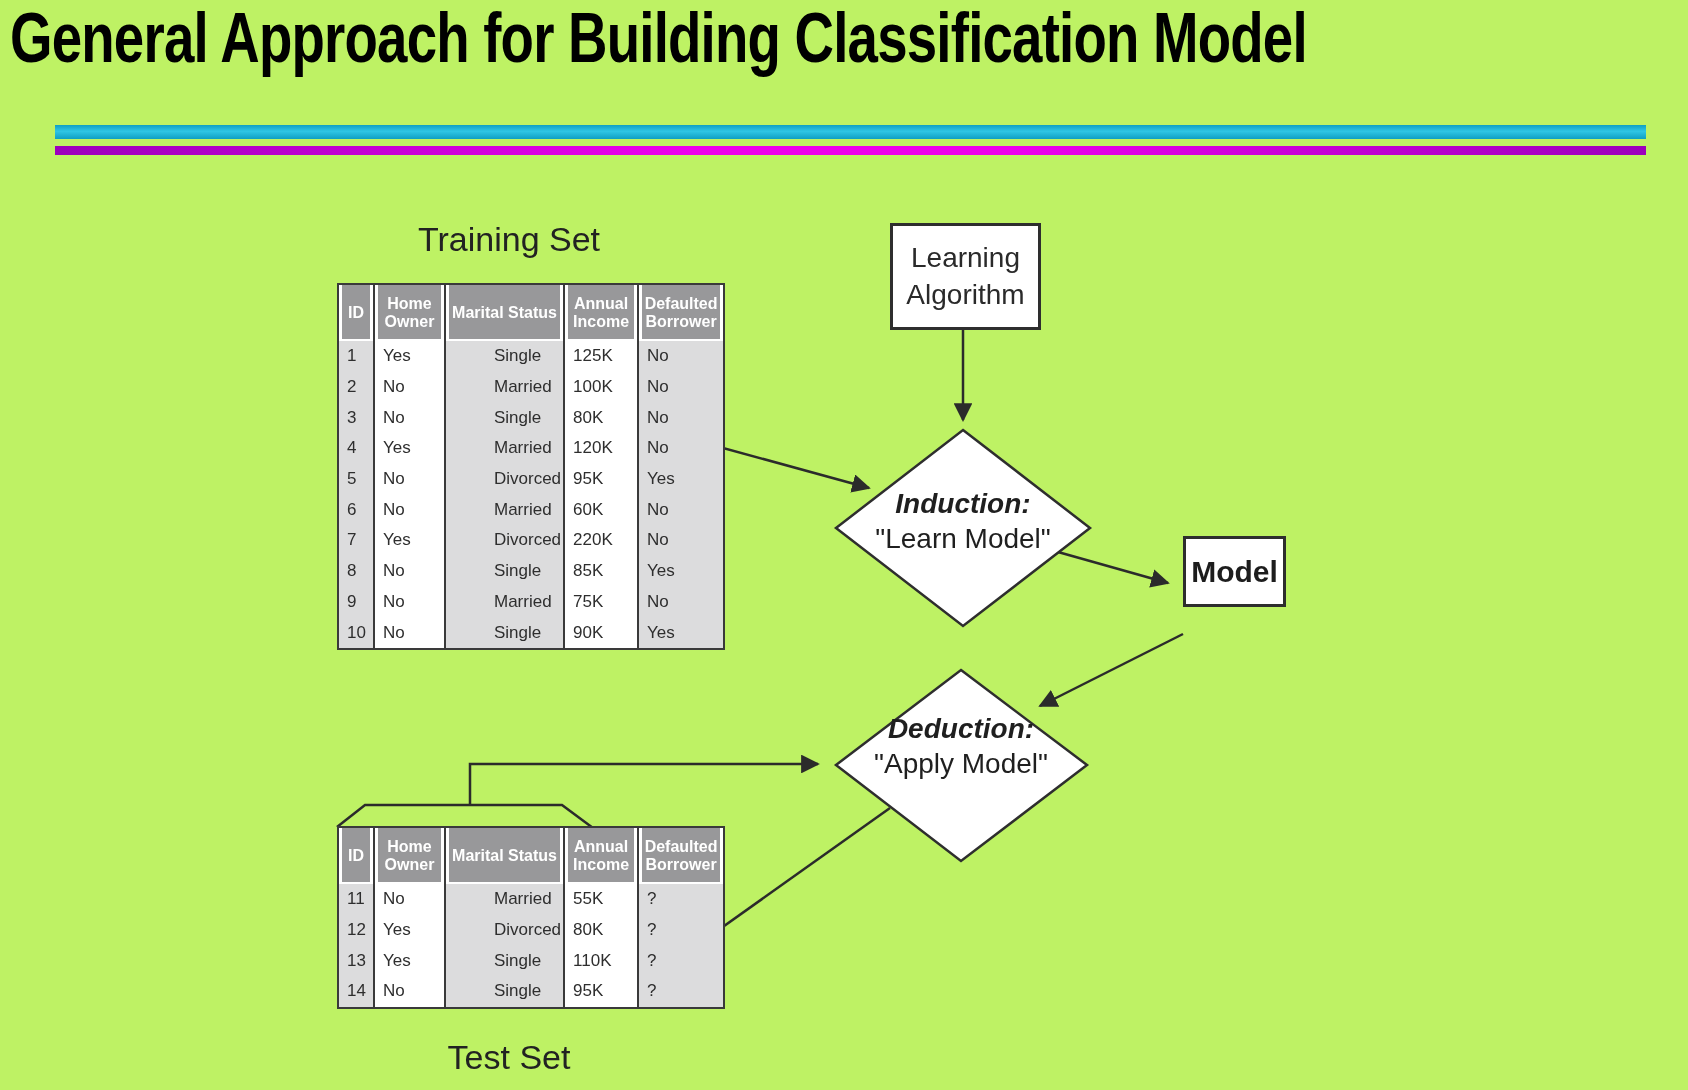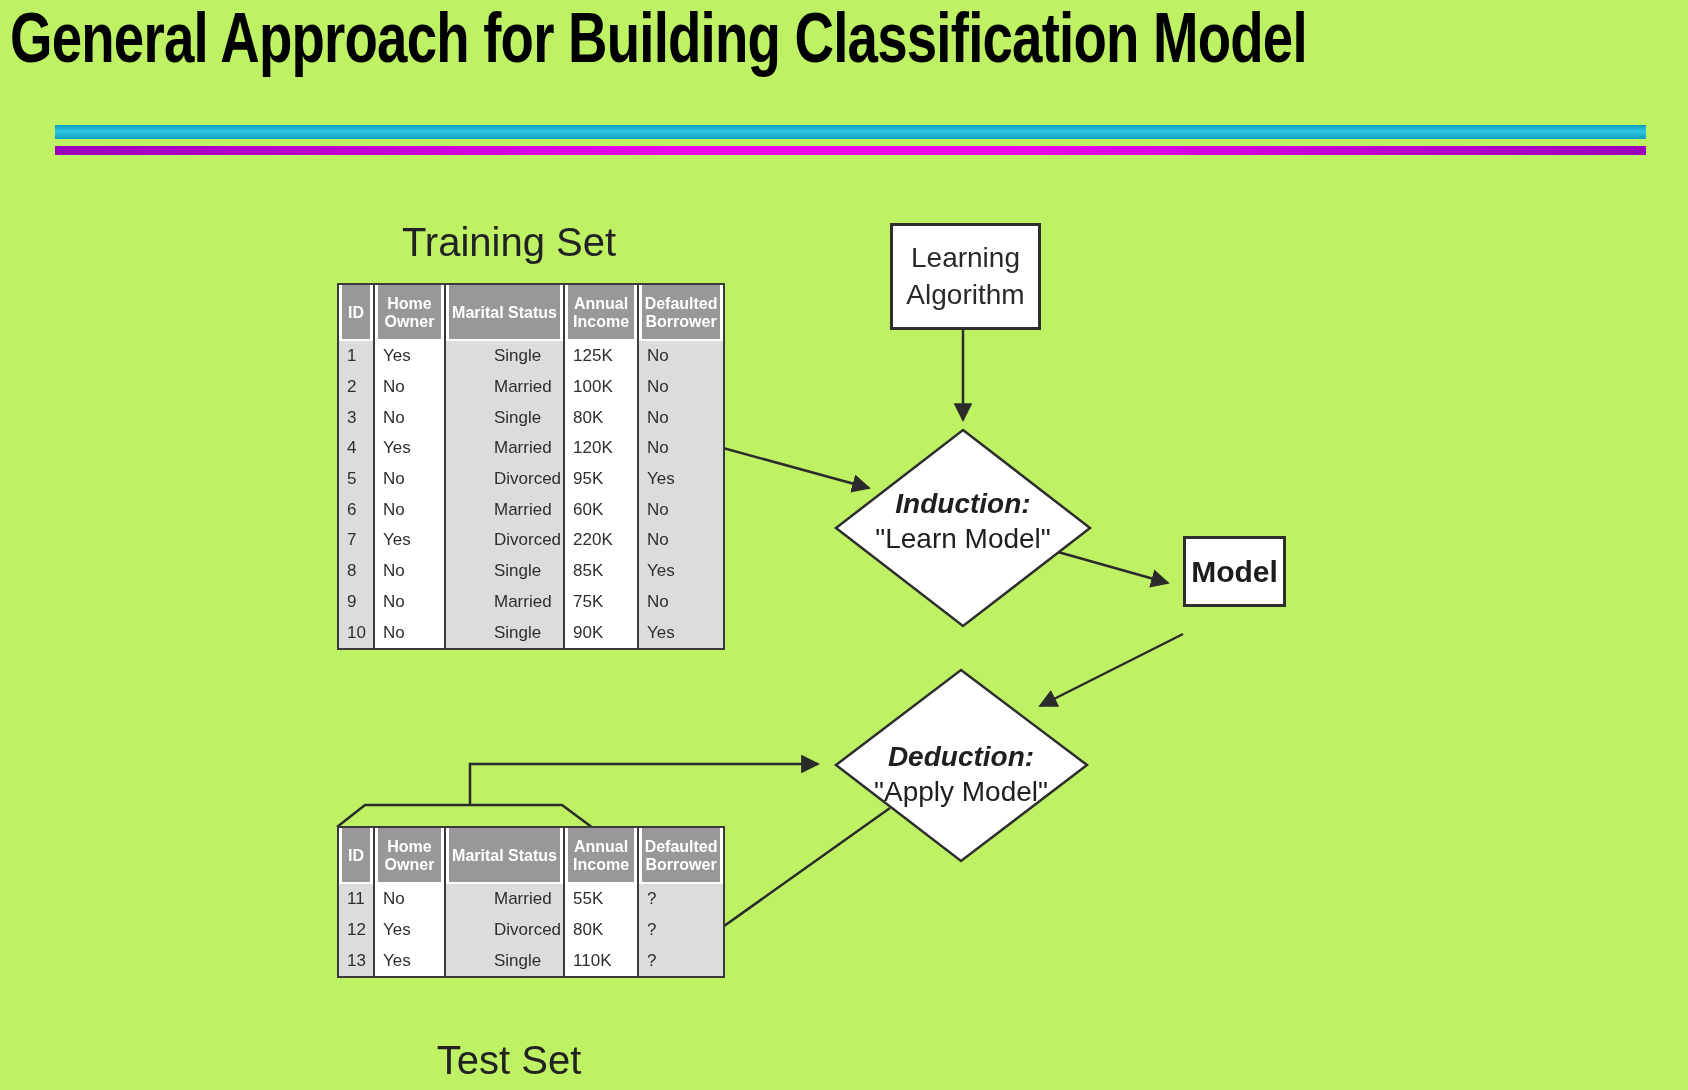--- a/index.html
+++ b/index.html
@@ -21,24 +21,24 @@
   .node-box{position:absolute;border:3px solid #2e2e2e;background:#fff;
             display:flex;align-items:center;justify-content:center;text-align:center;}
   .la-box{left:890px;top:223px;width:145px;height:101px;font-size:28px;line-height:1.3;color:#2a2a2a;}
   .model-box{left:1183px;top:536px;width:97px;height:65px;font-size:30px;font-weight:bold;color:#1d1d1d;}
 
   
   .diamond-label{position:absolute;width:260px;text-align:center;color:#1f1f1f;}
   .diamond-label .dl-top{font-size:28px;font-weight:bold;font-style:italic;line-height:1.2;}
   .diamond-label .dl-sub{font-size:28px;line-height:1.25;}
   .induction-label{left:833px;top:487px;}
-  .deduction-label{left:831px;top:712px;margin-top:28px;}
-
-  
-  .tbl-caption{position:absolute;width:344px;text-align:center;font-size:40px;color:#222;}
+  .deduction-label{left:831px;top:712px;}
+
+  
+  .tbl-caption{position:absolute;width:344px;text-align:center;font-size:34px;color:#222;}
   .training-caption{left:337px;top:220px;}
   .test-caption{left:337px;top:1038px;}
 
   table.data{position:absolute;border-collapse:collapse;table-layout:fixed;
              border:2px solid #3a3a3a;font-size:17px;color:#2e2e2e;}
   .training-table{left:337px;top:283px;}
   .test-table{left:337px;top:826px;}
   table.data col.c0{width:36px;}  table.data col.c1{width:71px;}
   table.data col.c2{width:77px;}  table.data col.c3{width:74px;}
   table.data col.c4{width:86px;}
@@ -225,17 +225,24 @@
           <td class="col3">80K</td>
           <td class="col4">?</td>
         </tr>
         <tr>
           <td class="col0">13</td>
           <td class="col1">Yes</td>
           <td class="col2">Single</td>
           <td class="col3">110K</td>
           <td class="col4">?</td>
         </tr>
+        <tr>
+          <td class="col0">14</td>
+          <td class="col1">No</td>
+          <td class="col2">Single</td>
+          <td class="col3">95K</td>
+          <td class="col4">?</td>
+        </tr>
       </tbody>
   </table>
   <div class="tbl-caption test-caption">Test Set</div>
 
 </div>
 
 </body></html>

